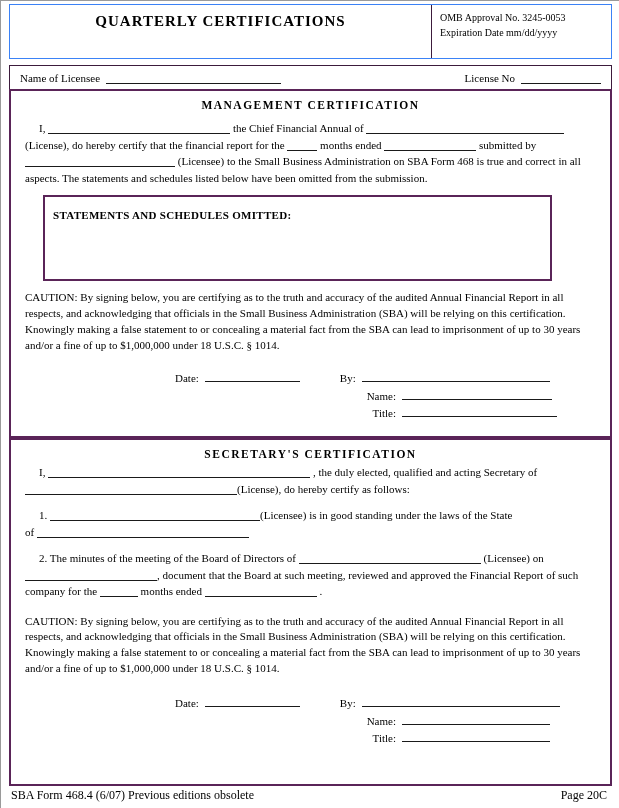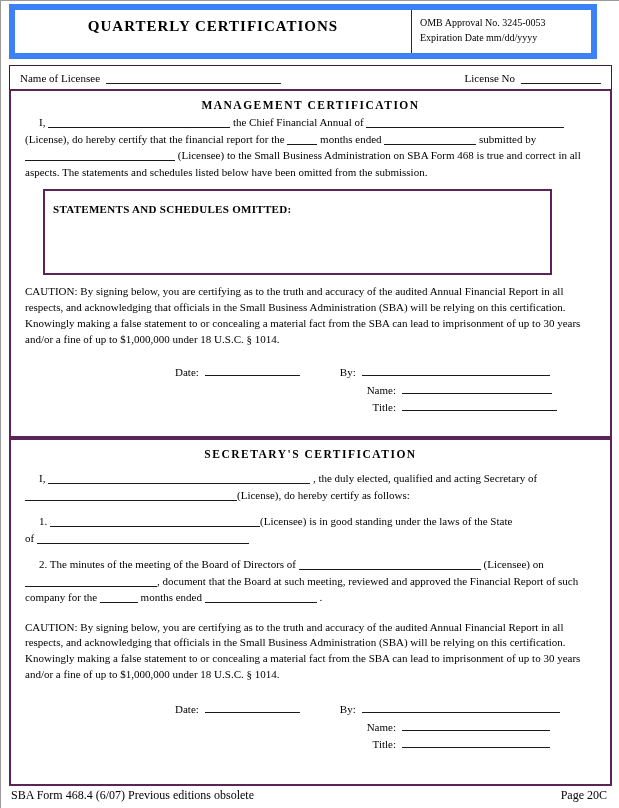--- a/index.html
+++ b/index.html
@@ -9,22 +9,22 @@
     width:619px; height:808px;
     background:#ffffff;
     font-family:"Liberation Serif", serif;
     color:#000;
     border-top:1px solid #9a9a9a;
     border-left:1px solid #9a9a9a;
     overflow:hidden;
   }
   
   .header-box {
-    position:absolute; top:3px; left:8px; right:22px; height:55px;
-    border:6px solid #3b82f6;
+    position:absolute; top:3px; left:8px; right:7px; height:55px;
+    border:1px solid #3b82f6;
     display:flex;
   }
   .header-title-area { flex:1; display:flex; justify-content:center; padding-top:8px; }
   .form-title { font-weight:bold; font-size:15px; letter-spacing:1px; }
   .header-omb {
     width:180px; border-left:1px solid #3c1b3c;
     padding:6px 8px 0 8px; font-size:10px; line-height:1.45;
   }
   
   .licensee-row {
@@ -39,21 +39,21 @@
     border:2px solid #5a2458;
     padding:8px 14px 0 14px;
     font-size:11px;
     overflow:hidden;
     background:#fff;
   }
   .mgmt-box { top:88px; height:349px; }
   .sec-box  { top:437px; height:348px; }
   .section-heading {
     text-align:center; font-weight:bold; font-size:11.5px;
-    letter-spacing:1.5px; margin-bottom:3px;
+    letter-spacing:1.5px; margin-bottom:9px;
   }
   .para { line-height:1.5; }
   .indent { text-indent:14px; }
   .omitted-box {
     border:2px solid #5a2458;
     margin:9px 44px 9px 18px;
     height:86px;
     padding:12px 8px;
   }
   .omitted-label { font-weight:bold; font-size:11px; letter-spacing:0.3px; }
@@ -136,21 +136,21 @@
       <span class="nt-label">Name:</span>
       <span class="bl" style="width:150px;"></span>
     </div>
     <div class="nt-row">
       <span class="nt-label">Title:</span>
       <span class="bl" style="width:155px;"></span>
     </div>
   </div>
 
   <div class="section-box sec-box">
-    <div class="section-heading" style="margin-bottom:10px;">SECRETARY'S CERTIFICATION</div>
+    <div class="section-heading" style="margin-bottom:4px;">SECRETARY'S CERTIFICATION</div>
 
     <div class="para indent">
       <span>I,</span>
       <span class="bl" style="width:262px;"></span>
       <span>, the duly elected, qualified and acting Secretary of</span>
       <span class="bl" style="width:212px;"></span><span>(License), do hereby certify as follows:</span>
     </div>
 
     <div class="para indent" style="margin-top:10px;">
       <span>1.</span>

